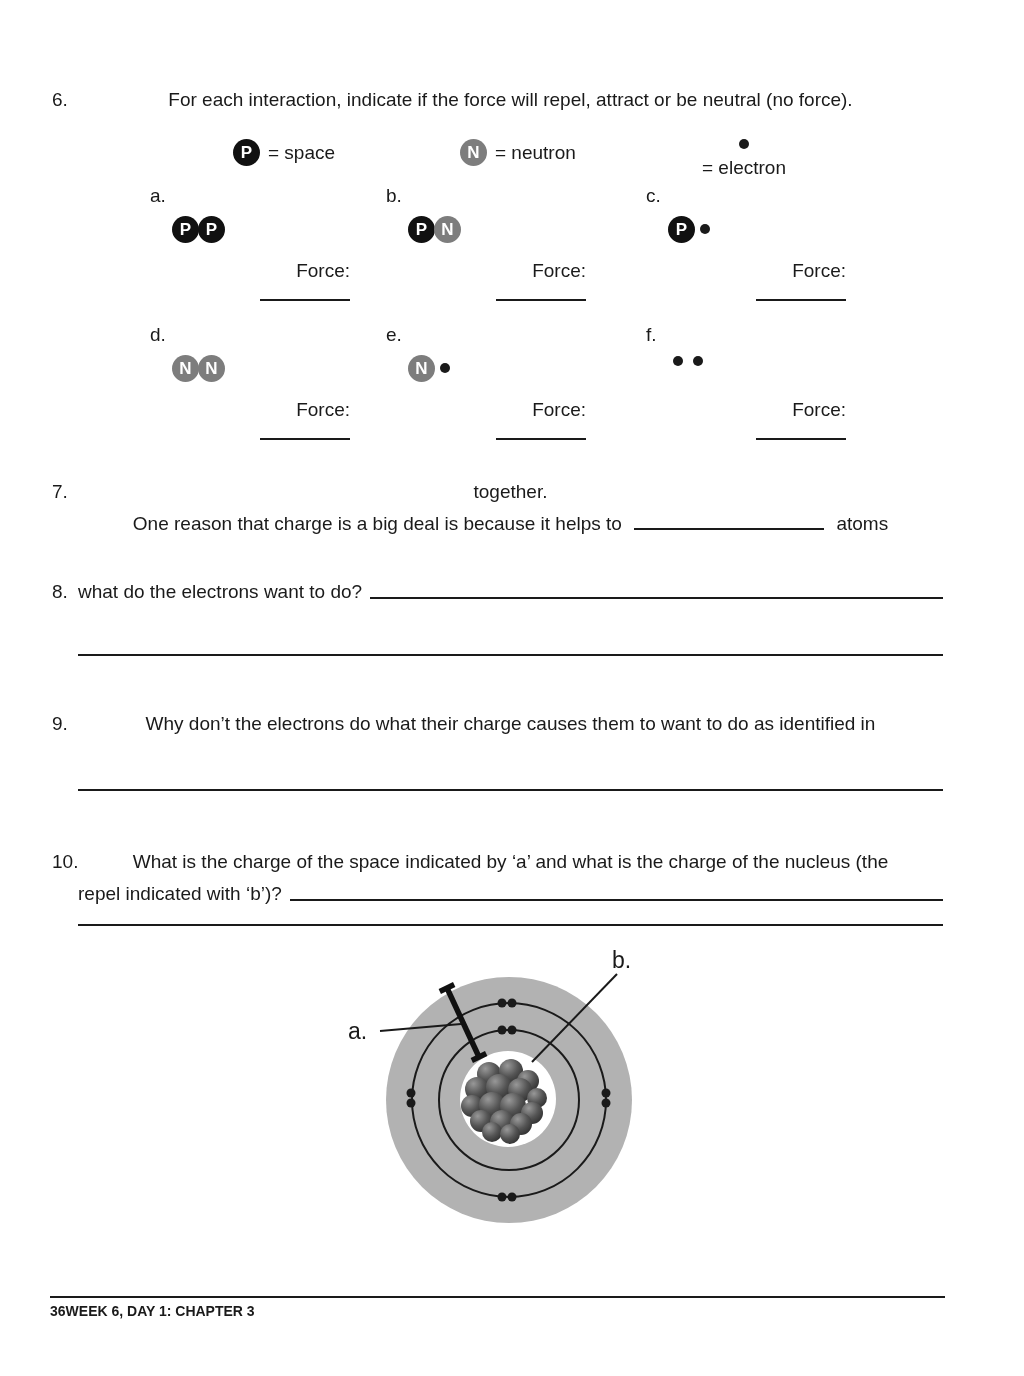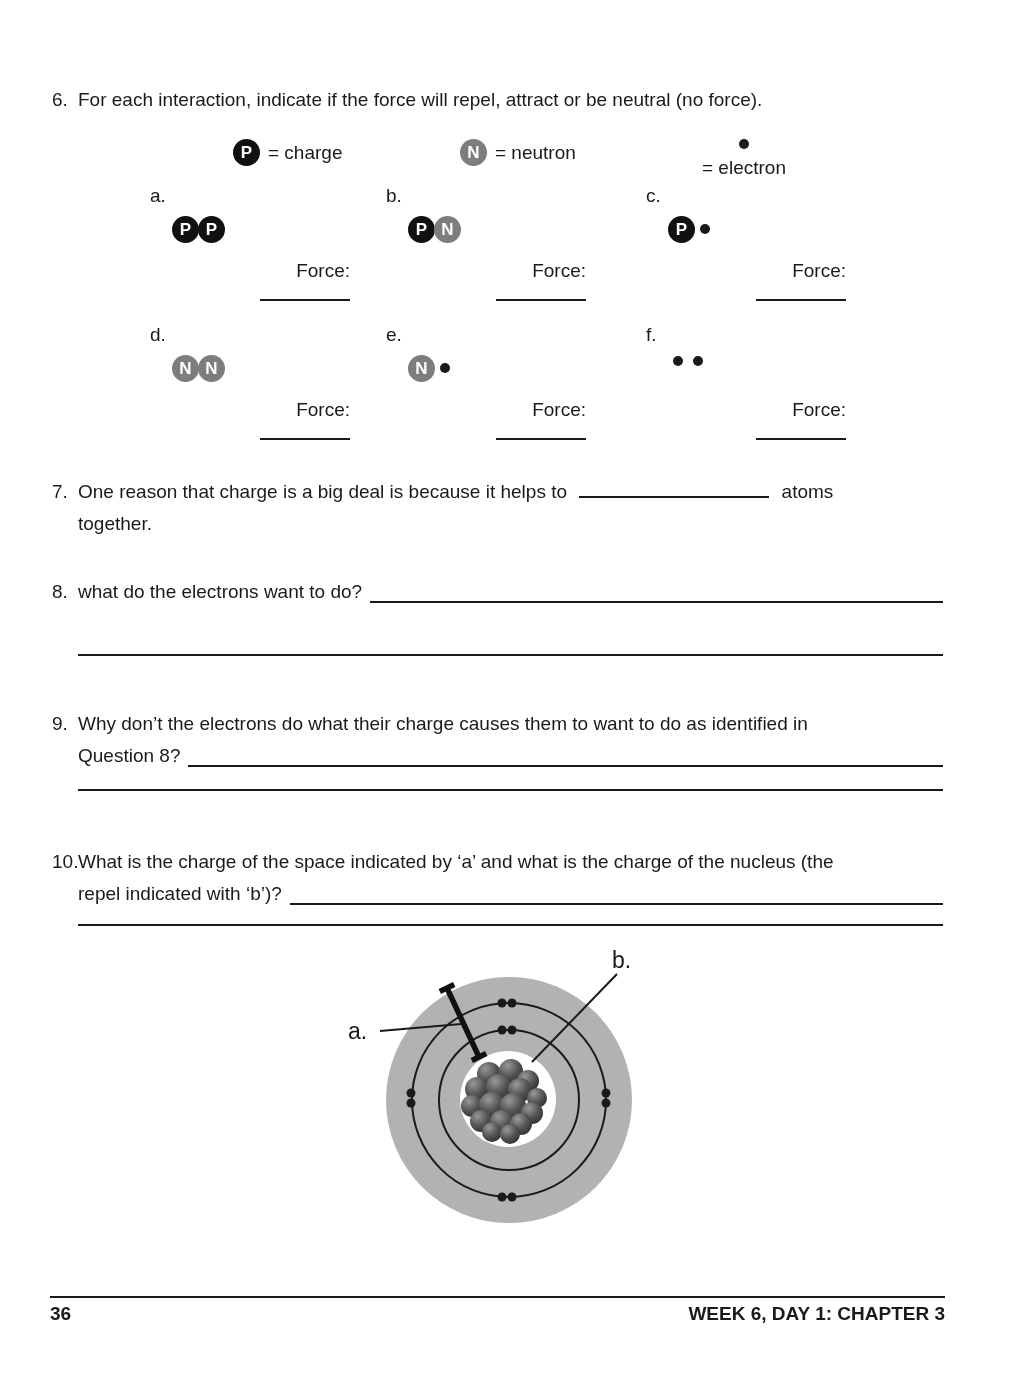--- a/index.html
+++ b/index.html
@@ -5,22 +5,22 @@
   html,body{margin:0;padding:0;}
   body{
     width:1024px;height:1376px;position:relative;background:#ffffff;
     font-family:"Liberation Sans","DejaVu Sans",sans-serif;
     color:#1a1a1a;overflow:hidden;
   }
   .abs{position:absolute;}
   .question{position:absolute;left:52px;width:900px;font-size:19px;line-height:32px;}
   .qnum{position:absolute;left:0;top:0;}
   .qbody{margin-left:26px;width:865px;}
-  .qline{white-space:nowrap;}
-  .qline2{display:flex;align-items:center;}
+  .qline{white-space:nowrap;text-align:center;}
+  .qline2{display:flex;align-items:flex-start;}
   .blank{display:inline-block;border-bottom:2px solid #1a1a1a;height:0.9em;vertical-align:baseline;}
   .blank.grow{flex:1;margin-left:8px;height:1.1em;}
   .answer-line{position:absolute;left:78px;width:865px;height:0;border-top:2px solid #1a1a1a;}
   
   .legend{position:absolute;top:139px;height:28px;font-size:19px;}
   .legend-item{position:absolute;display:flex;align-items:center;gap:8px;white-space:nowrap;}
   .pcircle{width:27px;height:27px;border-radius:50%;color:#fff;font-weight:bold;font-size:17px;
            display:flex;align-items:center;justify-content:center;flex:0 0 auto;line-height:1;}
   .pcircle.proton{background:#111111;}
   .pcircle.neutron{background:#7d7d7d;}
@@ -29,37 +29,37 @@
   .card-label{line-height:22px;}
   .particles{display:flex;align-items:center;margin-left:22px;margin-top:8px;height:28px;}
   .particles .pcircle + .pcircle{margin-left:-1px;}
   .particles .edot{margin-left:5px;}
   .particles .edot + .edot{margin-left:10px;}
   .particles .edot.raise{position:relative;top:-7px;}
   .force-row{display:flex;align-items:flex-end;margin-top:17px;flex-direction:column;}
   .force-blank{width:90px;margin-left:8px;}
   
   .footer-rule{position:absolute;top:1296px;left:50px;width:895px;height:0;border-top:2.5px solid #1a1a1a;}
-  .footer-row{position:absolute;top:1303px;left:50px;width:895px;display:flex;justify-content:space-between;
-              font-size:19px;font-weight:bold;}
+  .footer-row{position:absolute;top:1303px;left:50px;width:895px;display:flex;
+              font-size:14px;font-weight:bold;}
 </style>
 </head>
 <body>
 
 <section class="question" style="top:84px;">
   <span class="qnum">6.</span>
   <div class="qbody">
     <div class="qline">For each interaction, indicate if the force will repel, attract or be neutral (no force).</div>
   </div>
 </section>
 
 <div class="legend">
   <div class="legend-item" style="left:233px;">
     <span class="pcircle proton">P</span>
-    <span>= charge</span>
+    <span>= space</span>
   </div>
   <div class="legend-item" style="left:460px;">
     <span class="pcircle neutron">N</span>
     <span>= neutron</span>
   </div>
   <div class="legend-item" style="left:702px;flex-direction:column;">
     <span class="edot"></span>
     <span>= electron</span>
   </div>
 </div>
@@ -132,48 +132,44 @@
   </div>
   <div class="force-row">
     <span>Force:</span>
     <span class="blank force-blank"></span>
   </div>
 </div>
 
 <section class="question" style="top:476px;">
   <span class="qnum">7.</span>
   <div class="qbody">
+    <div class="qline">together.</div>
     <div class="qline">
       <span>One reason that charge is a big deal is because it helps to</span>
       <span class="blank" style="width:190px;margin:0 7px;"></span>
       <span>atoms</span>
     </div>
-    <div class="qline">together.</div>
   </div>
 </section>
 
 <section class="question" style="top:576px;">
   <span class="qnum">8.</span>
   <div class="qbody">
     <div class="qline2">
       <span>what do the electrons want to do?</span>
       <span class="blank grow"></span>
     </div>
   </div>
 </section>
 <div class="answer-line" style="top:654px;"></div>
 
 <section class="question" style="top:708px;">
   <span class="qnum">9.</span>
   <div class="qbody">
     <div class="qline">Why don’t the electrons do what their charge causes them to want to do as identified in</div>
-    <div class="qline2">
-      <span>Question 8?</span>
-      <span class="blank grow"></span>
-    </div>
   </div>
 </section>
 <div class="answer-line" style="top:789px;"></div>
 
 <section class="question" style="top:846px;">
   <span class="qnum">10.</span>
   <div class="qbody">
     <div class="qline">What is the charge of the space indicated by ‘a’ and what is the charge of the nucleus (the</div>
     <div class="qline2">
       <span>repel indicated with ‘b’)?</span>

